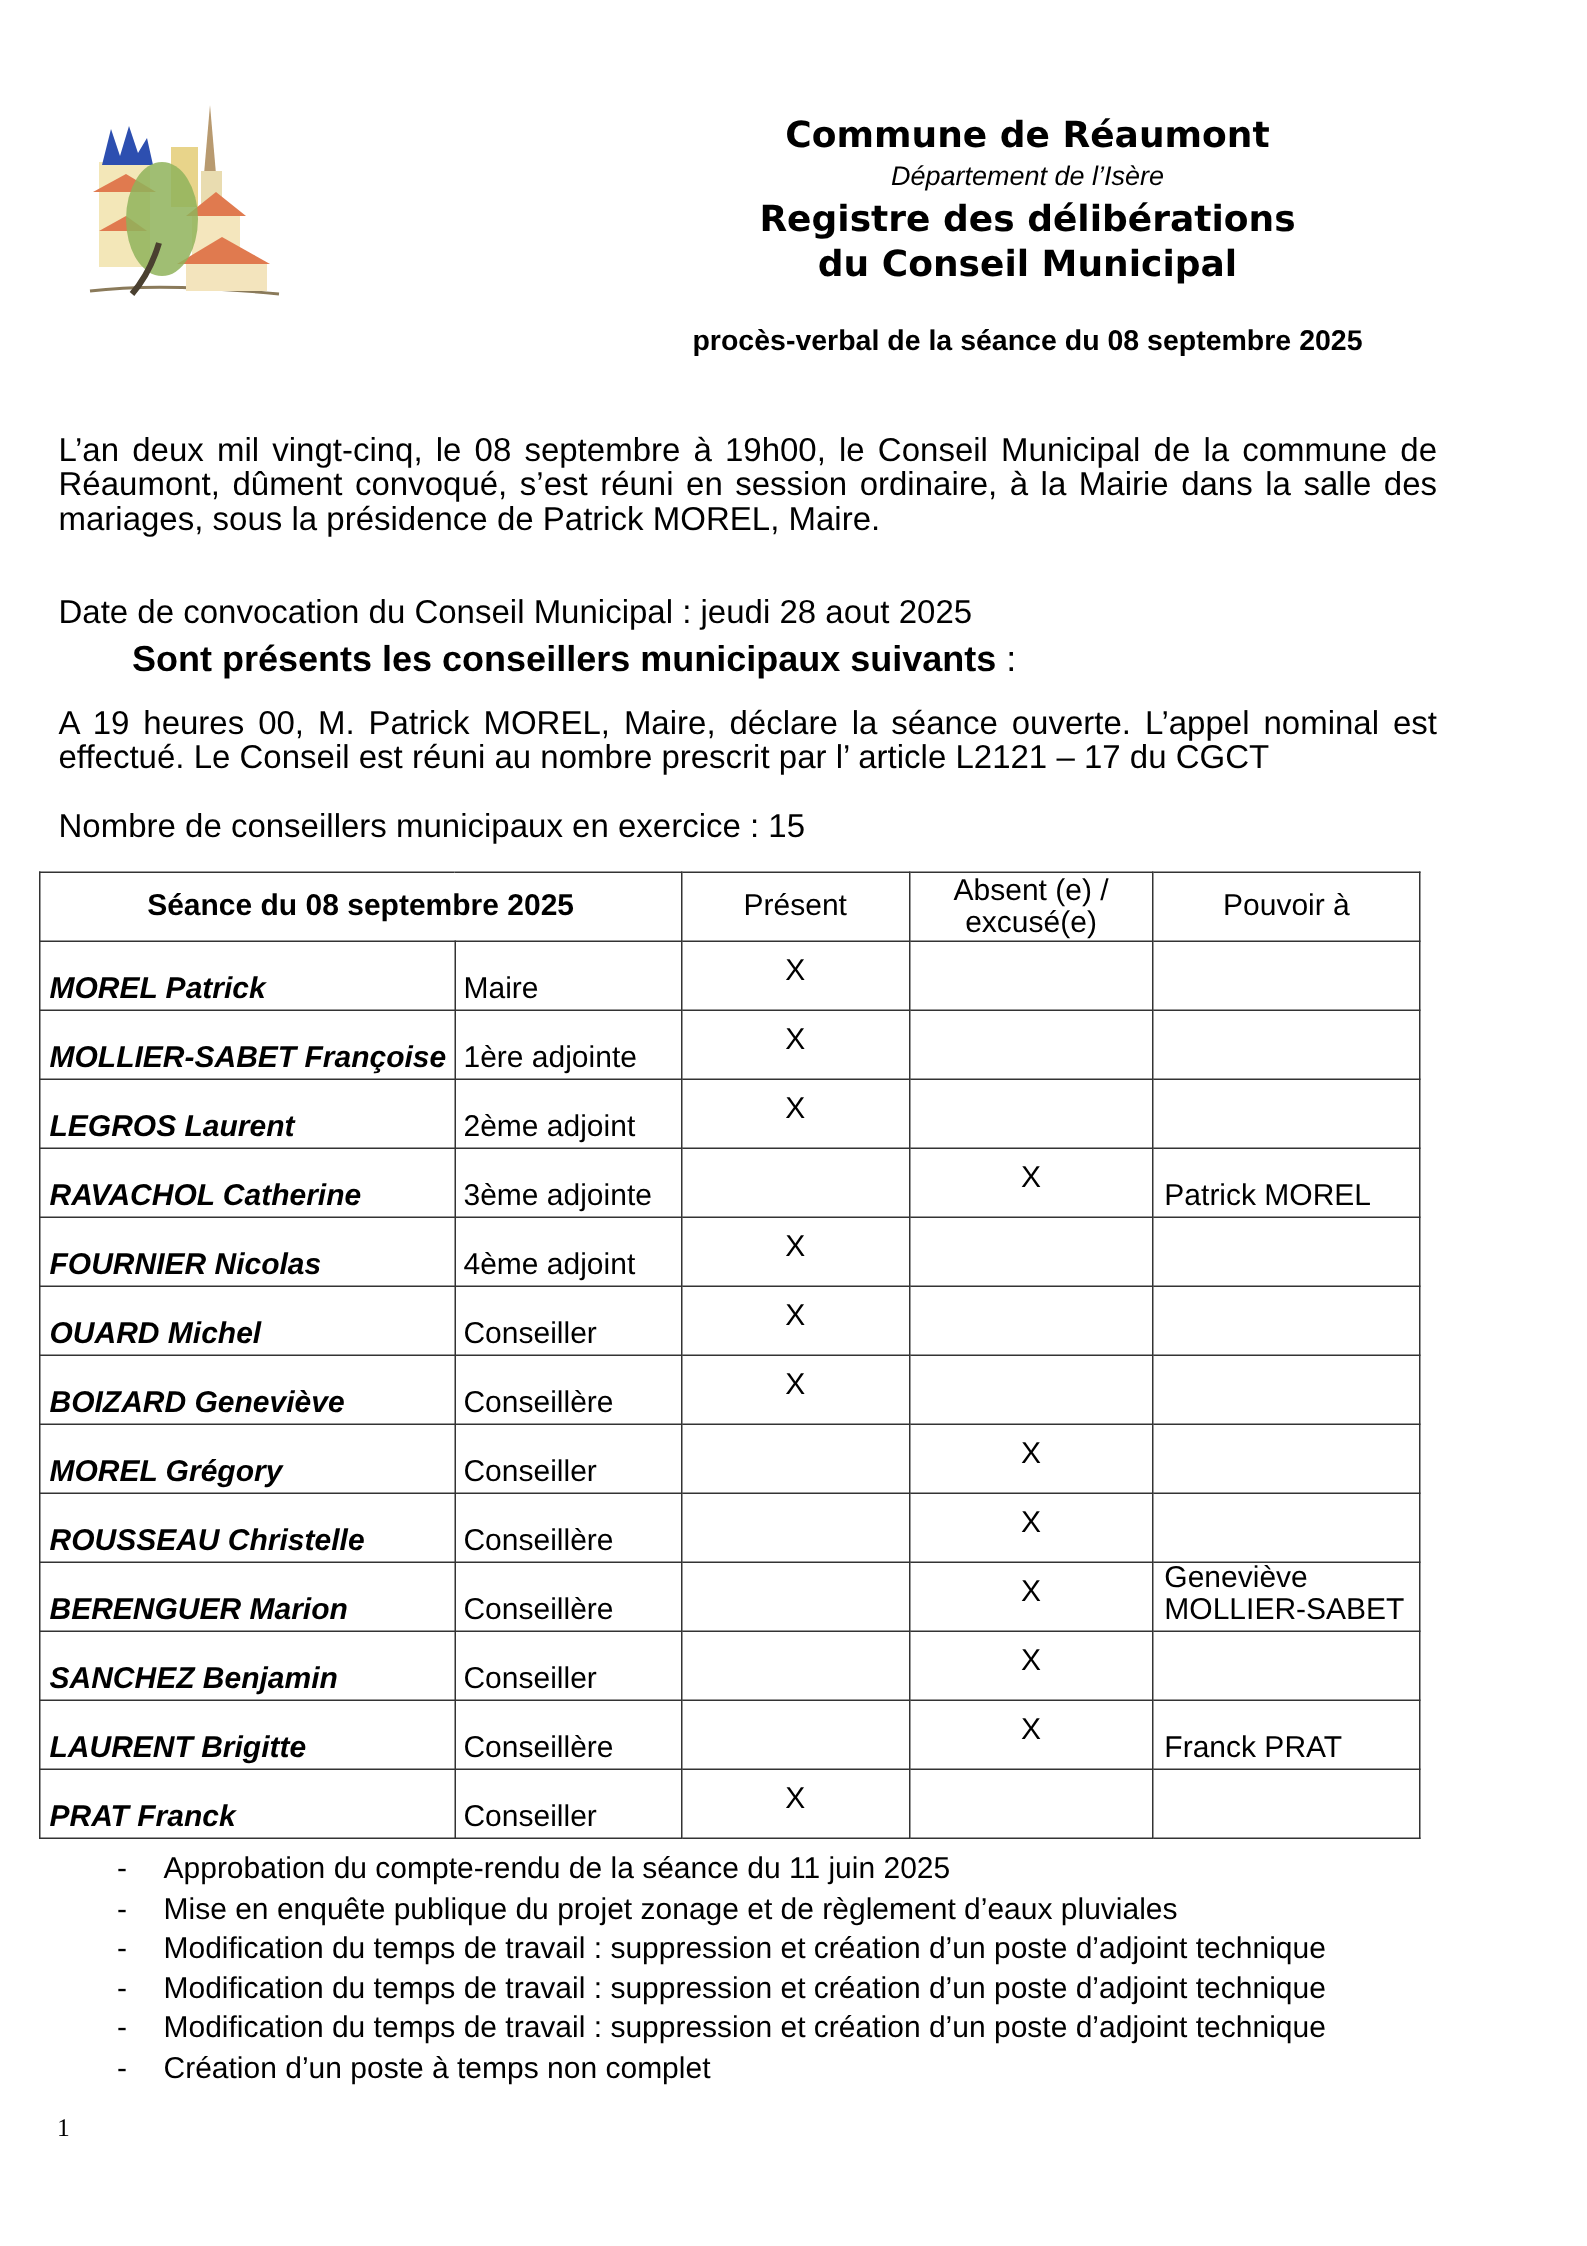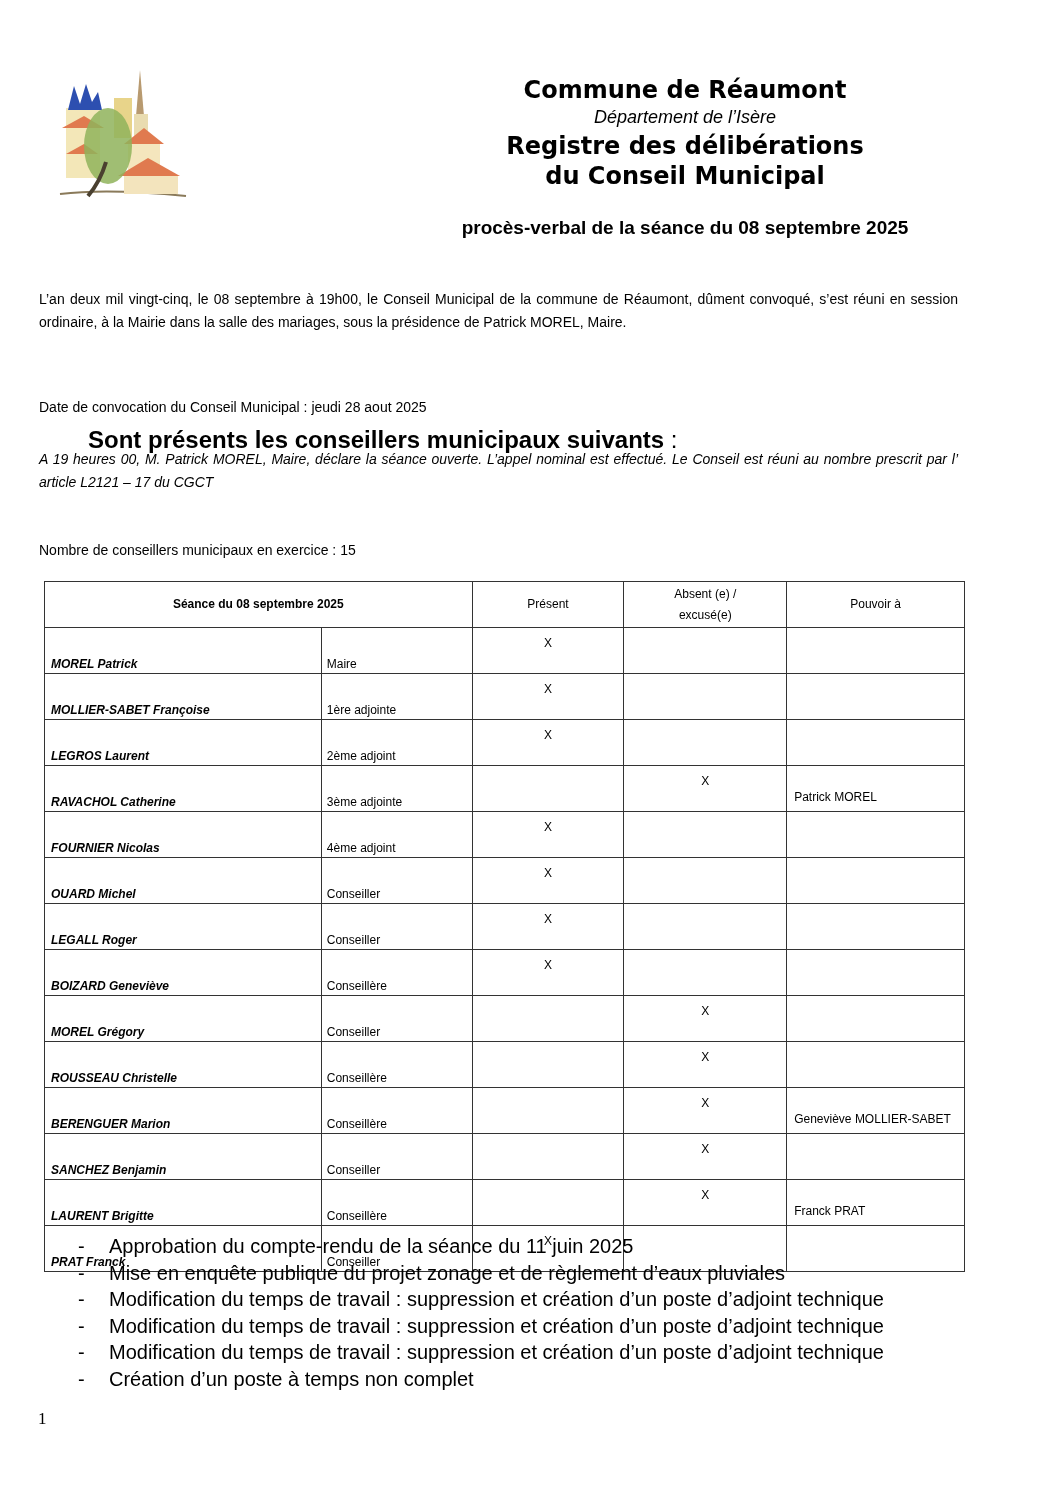--- a/index.html
+++ b/index.html
@@ -4,23 +4,23 @@
 <style>
   html, body { margin:0; padding:0; background:#ffffff; }
   body { width:1058px; height:1497px; position:relative; overflow:hidden;
          font-family:"Liberation Sans", sans-serif; color:#000; }
   .logo { position:absolute; left:48px; top:66px; width:142px; height:140px; }
   .hdr { position:absolute; left:300px; width:770px; text-align:center; }
   .h-commune { top:76px; font-family:"DejaVu Sans", sans-serif; font-weight:bold; font-size:24px; }
   .h-dept { top:107px; font-style:italic; font-size:18px; }
   .h-reg { top:131px; font-family:"DejaVu Sans", sans-serif; font-weight:bold; font-size:24px; line-height:30px; }
   .h-pv { top:217px; font-weight:bold; font-size:19px; }
-  .para { position:absolute; left:39px; width:919px; font-size:14px; line-height:23px; text-align:justify; }
+  .para { position:absolute; left:39px; width:919px; font-size:22px; line-height:23px; text-align:justify; }
   .bold-intro { position:absolute; left:88px; top:426px; font-size:24px; font-weight:bold; }
-  table.att { position:absolute; left:44px; top:581px; width:921px; border-collapse:collapse; font-size:12px; }
+  table.att { position:absolute; left:26px; top:581px; width:921px; border-collapse:collapse; font-size:20px; }
   table.att td, table.att th { border:1.5px solid #333; padding:0; vertical-align:bottom; }
   table.att th { font-weight:normal; height:45px; vertical-align:middle; text-align:center; line-height:21px; }
   table.att th.seance { font-weight:bold; }
   table.att td { height:37px; }
   td.name { font-weight:bold; padding-left:6px !important; padding-bottom:2px !important; white-space:nowrap;font-style:italic; }
   td.role { padding-left:5px !important; padding-bottom:2px !important; }
   td.mark { text-align:center; vertical-align:top !important; padding-top:8px !important; }
   td.proxy { padding-left:7px !important; padding-bottom:3px !important; line-height:21px; }
   ul.agenda { position:absolute; left:64px; top:1229px; margin:4px; padding:0; list-style:none; font-size:20px; }
   ul.agenda li { height:26.6px; line-height:26.6px; }
@@ -53,21 +53,21 @@
 <div class="hdr h-dept">Département de l’Isère</div>
 <div class="hdr h-reg">
   <div>Registre des délibérations</div>
   <div>du Conseil Municipal</div>
 </div>
 <div class="hdr h-pv">procès-verbal de la séance du 08 septembre 2025</div>
 
 <div class="para" style="top:288px;">L’an deux mil vingt-cinq, le 08 septembre à 19h00, le Conseil Municipal de la commune de Réaumont, dûment convoqué, s’est réuni en session ordinaire, à la Mairie dans la salle des mariages, sous la présidence de Patrick MOREL, Maire.</div>
 <div class="para" style="top:396px;">Date de convocation du Conseil Municipal : jeudi 28 aout 2025</div>
 <div class="bold-intro"><span>Sont présents les conseillers municipaux suivants</span><span style="font-weight:normal"> :</span></div>
-<div class="para" style="top:448px;font-style:italic;">A 19 heures 00, M. Patrick MOREL, Maire, déclare la séance ouverte. L’appel nominal est effectué. Le Conseil est réuni au nombre prescrit par l’ article L2121 – 17 du CGCT</div>
+<div class="para" style="top:470px;">A 19 heures 00, M. Patrick MOREL, Maire, déclare la séance ouverte. L’appel nominal est effectué. Le Conseil est réuni au nombre prescrit par l’ article L2121 – 17 du CGCT</div>
 <div class="para" style="top:539px;">Nombre de conseillers municipaux en exercice : 15</div>
 
 <table class="att">
   <colgroup>
     <col style="width:277px">
       <col style="width:151px">
       <col style="width:152px">
       <col style="width:163px">
       <col style="width:178px">
   </colgroup>
@@ -113,27 +113,20 @@
       </tr>
       <tr>
         <td class="name">FOURNIER Nicolas</td>
         <td class="role">4ème adjoint</td>
         <td class="mark">X</td>
         <td class="mark"></td>
         <td class="proxy"></td>
       </tr>
       <tr>
         <td class="name">OUARD Michel</td>
-        <td class="role">Conseiller</td>
-        <td class="mark">X</td>
-        <td class="mark"></td>
-        <td class="proxy"></td>
-      </tr>
-      <tr>
-        <td class="name">LEGALL Roger</td>
         <td class="role">Conseiller</td>
         <td class="mark">X</td>
         <td class="mark"></td>
         <td class="proxy"></td>
       </tr>
       <tr>
         <td class="name">BOIZARD Geneviève</td>
         <td class="role">Conseillère</td>
         <td class="mark">X</td>
         <td class="mark"></td>

